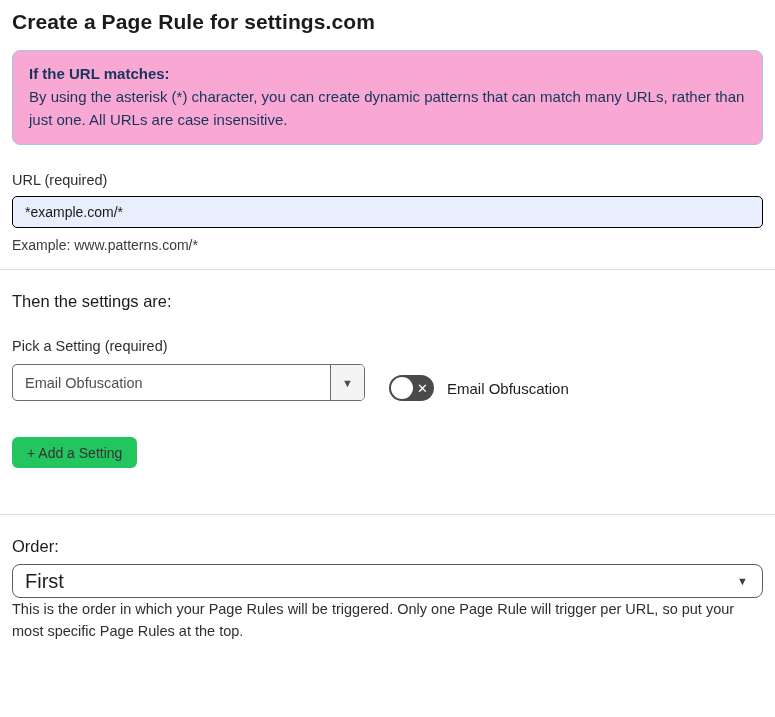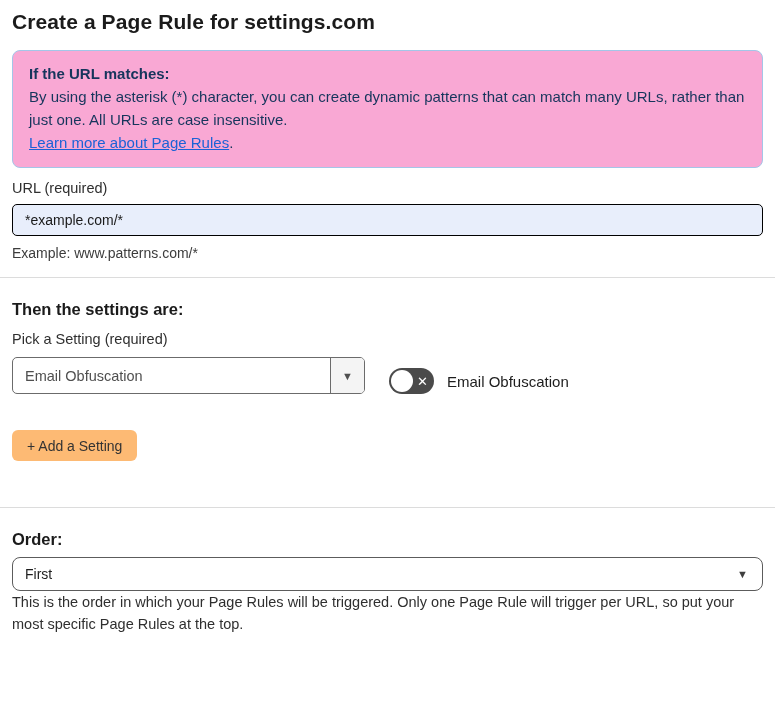--- a/index.html
+++ b/index.html
@@ -33,21 +33,21 @@
     line-height: 23px;
   }
   .info-box .info-heading { font-weight: 700; }
   .info-box a.info-link {
     color: #1b62d6;
     text-decoration: underline;
     cursor: pointer;
   }
 
   .field-label {
-    margin-top: 12px;
+    margin-top: 27px;
     font-size: 14.5px;
     color: #2f2f2f;
   }
   .url-input {
     margin-top: 8px;
     width: 100%;
     height: 32px;
     background: #e8eefb;
     border: 1px solid #000000;
     border-radius: 5px;
@@ -66,21 +66,21 @@
   .divider {
     border: none;
     border-top: 1px solid #dcdcdc;
     margin: 16px -12px 0 -12px;
   }
   .divider.mt46 { margin-top: 46px; }
 
   .section-heading {
     margin: 22px 0 0 0;
     font-size: 16.5px;
-    font-weight: 700;
+    font-weight: 400;
     color: #1b1b1b;
   }
 
   .setting-row {
     margin-top: 10px;
     display: flex;
     align-items: flex-end;
   }
   .setting-select {
     width: 353px;
@@ -153,21 +153,21 @@
   }
 
   .btn {
     font-family: "Liberation Sans", sans-serif;
     font-size: 14px;
     border: none;
     border-radius: 6px;
     cursor: pointer;
   }
   .btn-gray {
-    background: #fdba74;
+    background: #22c55e;
     color: #333333;
   }
   .add-setting-btn {
     margin-top: 36px;
     height: 31px;
     padding: 0 15px;
   }
 
   .order-select {
     margin-top: 8px;
@@ -176,21 +176,21 @@
     background: #ffffff;
     border: 1px solid #5c5c5c;
     border-radius: 8px;
     display: flex;
     align-items: center;
     justify-content: space-between;
     padding: 0 14px 0 12px;
     cursor: pointer;
   }
   .order-select .select-value {
-    font-size: 14px;
+    font-size: 20px;
     color: #1d1d1d;
   }
   .order-select .order-arrow {
     color: #3f3f3f;
     font-size: 11px;
   }
   .order-helper {
     font-size: 14.5px;
     color: #2f2f2f;
     line-height: 22px;
@@ -200,23 +200,20 @@
 </head>
 <body>
 
 <div class="container">
 
   <h1 class="page-title">Create a Page Rule for settings.com</h1>
 
   <div class="info-box">
     <div class="info-heading">If the URL matches:</div>
     <div class="info-body">By using the asterisk (*) character, you can create dynamic patterns that can match many URLs, rather than just one. All URLs are case insensitive.</div>
-    <div>
-      <a class="info-link">Learn more about Page Rules</a><span>.</span>
-    </div>
   </div>
 
   <div class="field-label">URL (required)</div>
   <input class="url-input" type="text" value="*example.com/*" style="">
   <div class="helper-text">Example: www.patterns.com/*</div>
 
   <hr class="divider">
 
   <h2 class="section-heading">Then the settings are:</h2>
 

